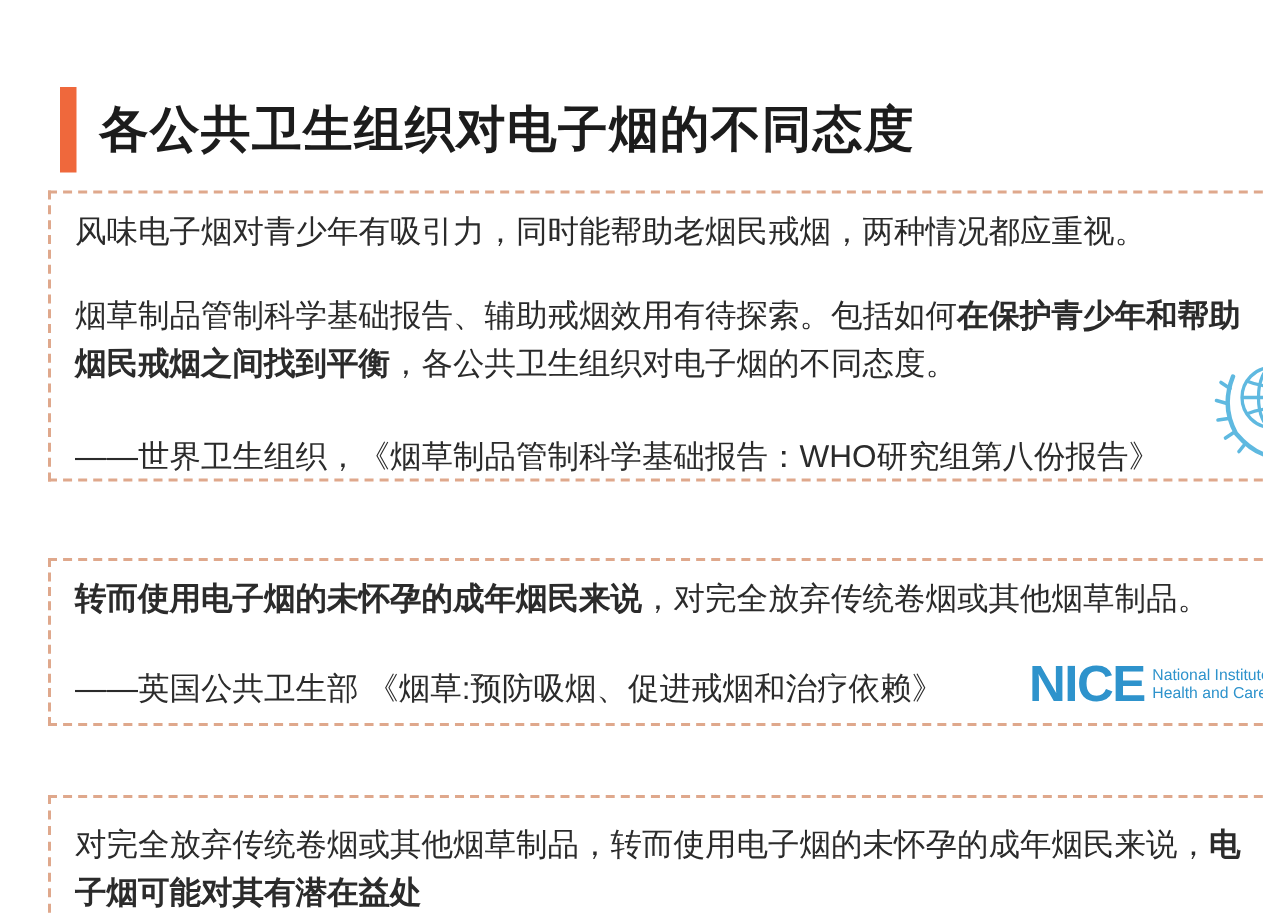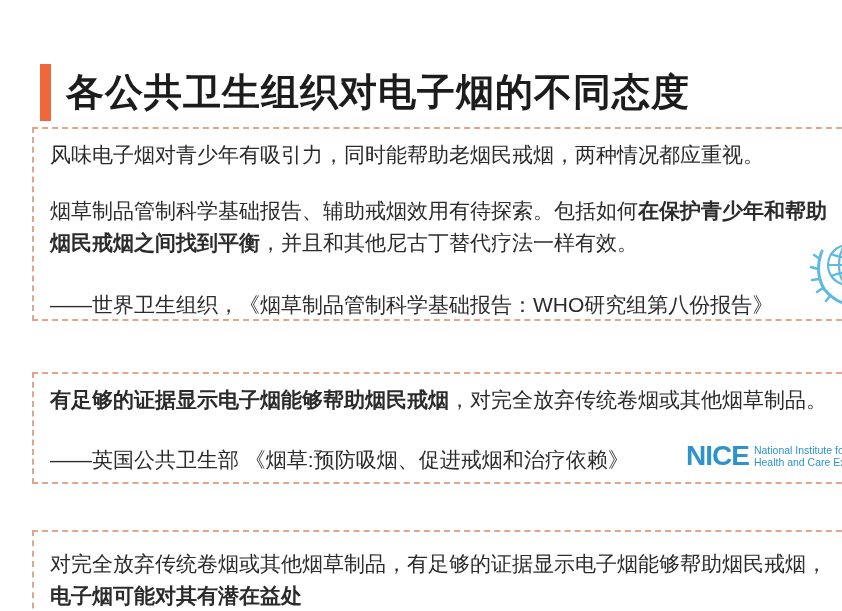--- a/index.html
+++ b/index.html
@@ -17,21 +17,21 @@
     position:absolute; left:40px; top:42px;
     display:flex; align-items:center;
   }
   .title-bar {
     width:11px; height:57px;
     background:var(--accent-orange, #ef683c);
     flex:0 0 auto;
   }
   .title-text {
     margin-left:15px;
-    font-size:38px; font-weight:700;
+    font-size:33px; font-weight:700;
     color:#1c1c1c; letter-spacing:1px;
     white-space:nowrap;
   }
 
   
   .quote-box {
     position:absolute; left:32px; width:830px;
     box-sizing:border-box;
     border:2px dashed var(--box-border, #dfa88c);
     padding:10px 16px;
@@ -57,39 +57,39 @@
   }
 
   
   .nice-logo {
     position:absolute; left:686px; top:441px;
     display:flex; align-items:flex-start;
     color:var(--nice-blue, #2e93cc);
     white-space:nowrap;
   }
   .nice-acronym {
-    font-size:28px; font-weight:700; line-height:30px;
+    font-size:34px; font-weight:700; line-height:30px;
     letter-spacing:-1px;
   }
   .nice-tagline {
     margin-left:5px; margin-top:3px;
     font-size:10.5px; line-height:12px;
   }
 </style>
 </head>
 <body>
 
 <div class="title-row">
   <div class="title-bar"></div>
   <h1 class="title-text">各公共卫生组织对电子烟的不同态度</h1>
 </div>
 
 <div class="quote-box" id="box-who">
   <p class="para1">风味电子烟对青少年有吸引力，同时能帮助老烟民戒烟，两种情况都应重视。</p>
-  <p class="para2"><span>烟草制品管制科学基础报告、辅助戒烟效用有待探索。包括如何</span><span class="bold">在保护青少年和帮助烟民戒烟之间找到平衡</span><span>，并且和其他尼古丁替代疗法一样有效。</span></p>
+  <p class="para2"><span>烟草制品管制科学基础报告、辅助戒烟效用有待探索。包括如何</span><span class="bold">在保护青少年和帮助烟民戒烟之间找到平衡</span><span>，各公共卫生组织对电子烟的不同态度。</span></p>
   <p class="attrib">——世界卫生组织，《烟草制品管制科学基础报告：WHO研究组第八份报告》</p>
 </div>
 
 <svg class="who-logo" viewBox="0 0 80 80">
   <g fill="none" stroke="#5fb9e0" stroke-width="2.2">
 
     <circle cx="40" cy="34" r="20"></circle>
     <ellipse cx="40" cy="34" rx="9" ry="20"></ellipse>
     <line x1="20" y1="34" x2="60" y2="34"></line>
     <path d="M23 23 Q40 30 57 23"></path>
@@ -108,27 +108,27 @@
     <line x1="22" y1="65" x2="18" y2="70"></line>
     <line x1="68" y1="28" x2="74" y2="24"></line>
     <line x1="70" y1="38" x2="77" y2="36"></line>
     <line x1="69" y1="48" x2="76" y2="49"></line>
     <line x1="65" y1="57" x2="71" y2="61"></line>
     <line x1="58" y1="65" x2="62" y2="70"></line>
   </g>
 </svg>
 
 <div class="quote-box" id="box-uk">
-  <p class="para1"><span class="bold">有足够的证据显示电子烟能够帮助烟民戒烟</span><span>，对完全放弃传统卷烟或其他烟草制品。</span></p>
+  <p class="para1"><span class="bold">转而使用电子烟的未怀孕的成年烟民来说</span><span>，对完全放弃传统卷烟或其他烟草制品。</span></p>
   <p class="attrib">——英国公共卫生部 《烟草:预防吸烟、促进戒烟和治疗依赖》</p>
 </div>
 
 <div class="nice-logo">
   <span class="nice-acronym">NICE</span>
   <span class="nice-tagline">
     <span>National Institute for</span><br>
     <span>Health and Care Excellence</span>
   </span>
 </div>
 
 <div class="quote-box" id="box-third">
-  <p class="para1"><span>对完全放弃传统卷烟或其他烟草制品，有足够的证据显示电子烟能够帮助烟民戒烟，</span><span class="bold">电子烟可能对其有潜在益处</span></p>
+  <p class="para1"><span>对完全放弃传统卷烟或其他烟草制品，转而使用电子烟的未怀孕的成年烟民来说，</span><span class="bold">电子烟可能对其有潜在益处</span></p>
 </div>
 
 </body></html>

